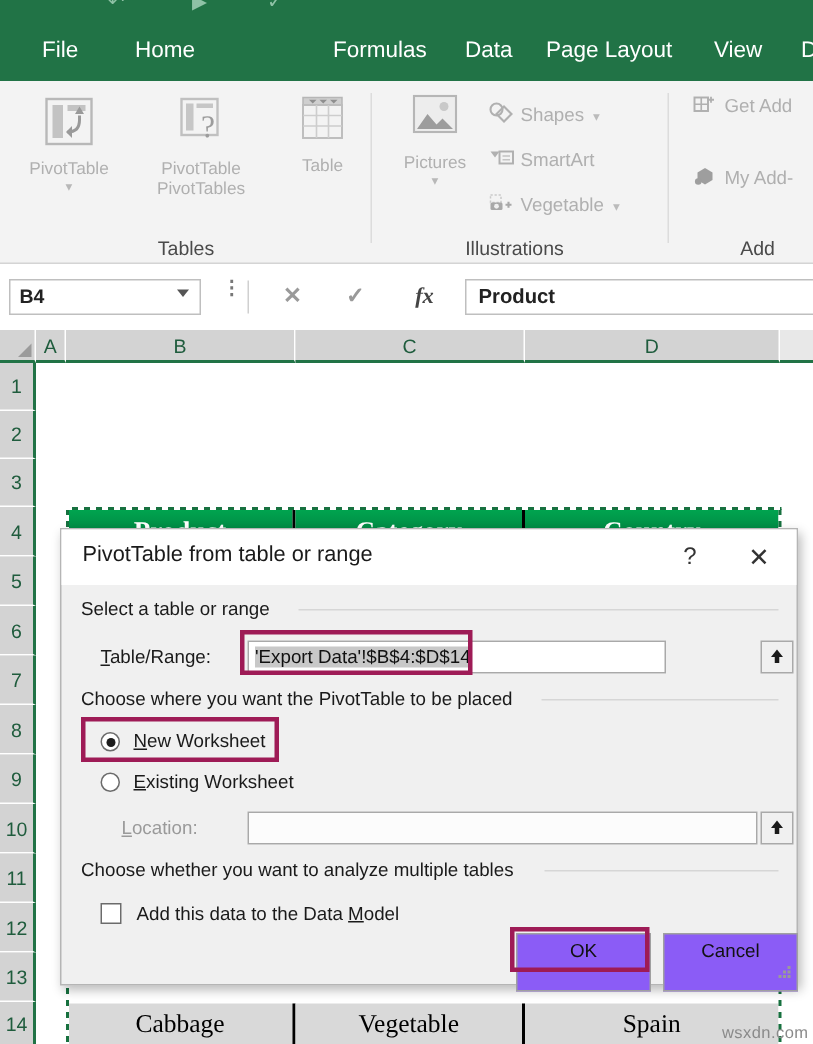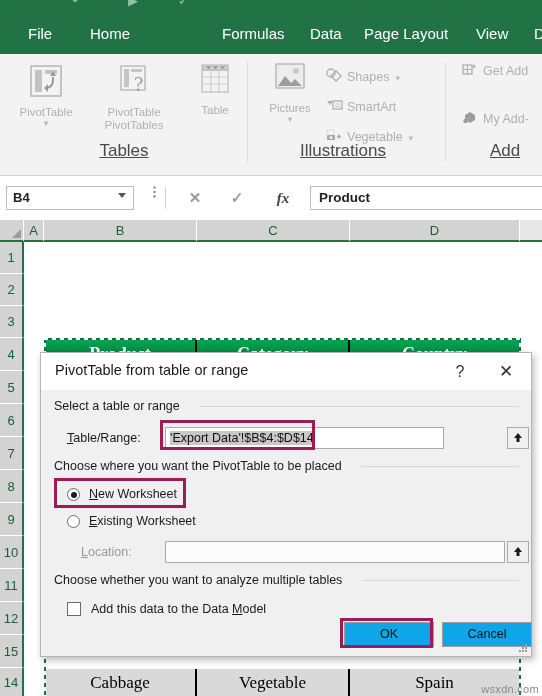--- a/index.html
+++ b/index.html
@@ -31,22 +31,22 @@
     background: #f3f3f3; color: #1a1a1a;
     border-top-left-radius: 3px; border-top-right-radius: 3px;
   }
 
   .ribbon {
     position: absolute; left: 0; top: 54px; width: 542px; height: 122px;
     background: #f3f3f3; border-bottom: 1px solid #d4d4d4;
   }
   .grp { position: absolute; top: 0; height: 122px; }
   .grp-label {
-    position: absolute; bottom: 15px; width: 100%; text-align: center;
-    font-size: 17px; color: #4a4a4a; text-decoration: underline;
+    position: absolute; bottom: 3px; width: 100%; text-align: center;
+    font-size: 13px; color: #4a4a4a;
   }
   .grp-sep {
     position: absolute; top: 8px; width: 1px; height: 100px; background: #dcdcdc;
   }
   .bigbtn {
     position: absolute; top: 8px; text-align: center; cursor: pointer;
     color: #b0b0b0; font-size: 11.5px; line-height: 13px;
   }
   .bigbtn .glyph {
     display: block; margin: 0 auto 3px auto;
@@ -190,21 +190,21 @@
   }
   .radio.on:after {
     content: ""; position: absolute; left: 2.5px; top: 2.5px;
     width: 6px; height: 6px; border-radius: 50%; background: #1c1c1c;
   }
   .chk {
     position: absolute; width: 14px; height: 14px; border: 1px solid #6b6b6b;
     background: #fff; cursor: pointer;
   }
   .dbtn {
-    position: absolute; height: 25px; background: #0ea5e9; border: 1px solid #a0a0a0;
+    position: absolute; height: 39px; background: #8b5cf6; border: 1px solid #a0a0a0;
     font-size: 12.5px; color: #111; text-align: center; line-height: 23px;
     cursor: pointer;
   }
   .grip { position: absolute; right: 3px; bottom: 2px; width: 10px; height: 10px; }
   .grip i { position: absolute; width: 2px; height: 2px; background: #9a9a9a; }
 
   .hl { position: absolute; border: 3px solid #9E1B56; pointer-events: none; }
 
   .wm {
     position: absolute; right: 3px; bottom: 1px; font-size: 11px;
@@ -374,21 +374,21 @@
     <div class="rowhdr" style="top:86px;  height:32px; line-height:32px">3</div>
     <div class="rowhdr" style="top:118px; height:33px; line-height:33px">4</div>
     <div class="rowhdr" style="top:151px; height:33px; line-height:33px">5</div>
     <div class="rowhdr" style="top:184px; height:33px; line-height:33px">6</div>
     <div class="rowhdr" style="top:217px; height:33px; line-height:33px">7</div>
     <div class="rowhdr" style="top:250px; height:33px; line-height:33px">8</div>
     <div class="rowhdr" style="top:283px; height:33px; line-height:33px">9</div>
     <div class="rowhdr" style="top:316px; height:33px; line-height:33px">10</div>
     <div class="rowhdr" style="top:349px; height:33px; line-height:33px">11</div>
     <div class="rowhdr" style="top:382px; height:33px; line-height:33px">12</div>
-    <div class="rowhdr" style="top:415px; height:33px; line-height:33px">15</div>
+    <div class="rowhdr" style="top:415px; height:33px; line-height:33px">13</div>
     <div class="rowhdr" style="top:448px; height:30px; line-height:30px">14</div>
 
 
     <div class="hdrcell" style="left:45px;  top:119px; width:152px; height:31px">Product</div>
     <div class="hdrcell" style="left:197px; top:119px; width:153px; height:31px">Category</div>
     <div class="hdrcell" style="left:350px; top:119px; width:169px; height:31px; border-right:none">Country</div>
 
     <div class="datacell" style="left:45px;  top:449px; width:152px; height:28px">Cabbage</div>
     <div class="datacell" style="left:197px; top:449px; width:153px; height:28px">Vegetable</div>
     <div class="datacell" style="left:350px; top:449px; width:169px; height:28px; border-right:none">Spain</div>

